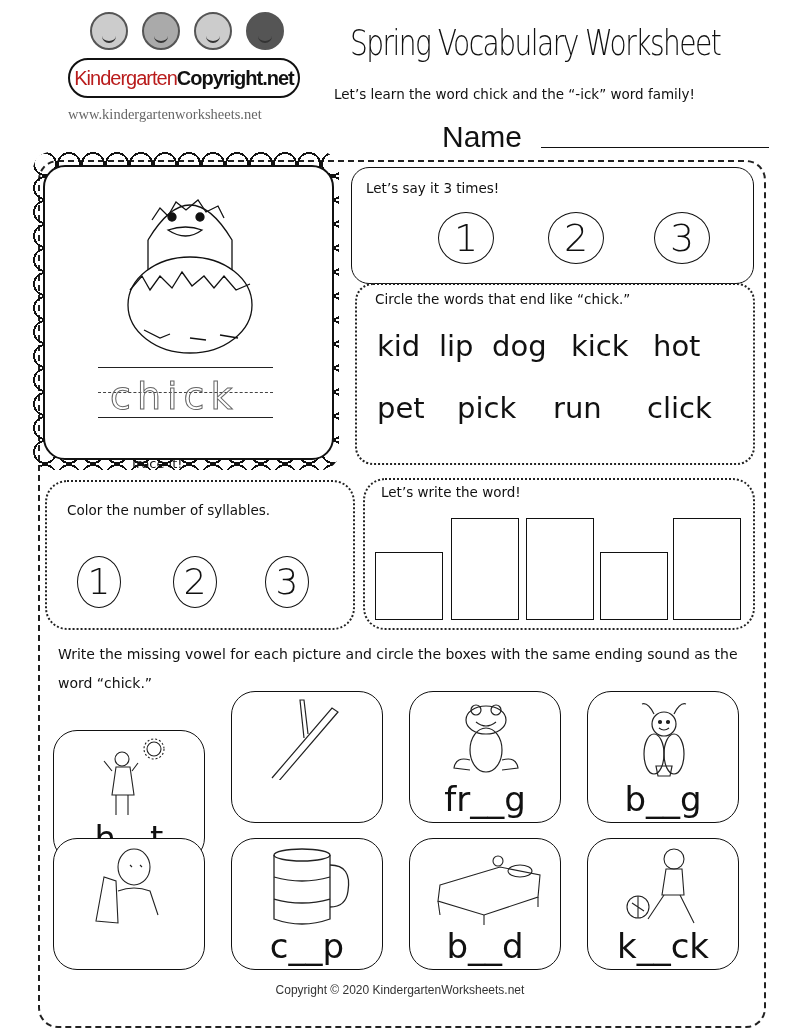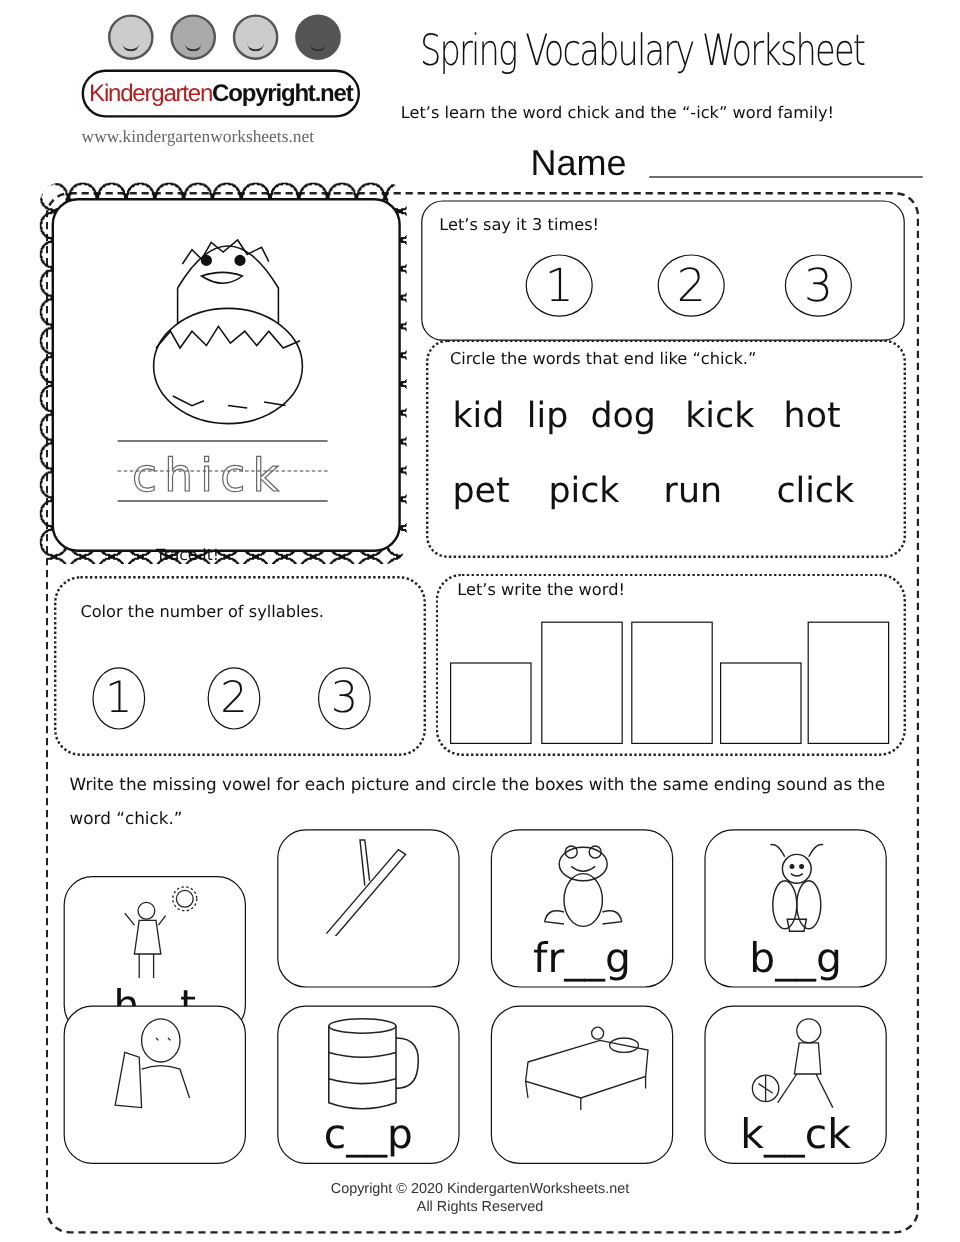--- a/index.html
+++ b/index.html
@@ -224,30 +224,30 @@
 </div>
 <div class="card" style="left:409px;top:838px">
   <svg class="pic" viewBox="0 0 152 82">
     <g fill="none" stroke="#222" stroke-width="1.1">
       <path d="M30 40 L90 22 L130 30 L128 52 L74 70 L28 56 Z"></path>
       <path d="M28 56 L30 70 M74 70 L74 80 M128 52 L128 62"></path>
       <ellipse cx="110" cy="26" rx="12" ry="6"></ellipse>
       <circle cx="88" cy="16" r="5"></circle>
     </g>
   </svg>
+  <div class="cvc">b__d</div>
 </div>
 <div class="card" style="left:587px;top:838px">
   <svg class="pic" viewBox="0 0 152 82">
     <g fill="none" stroke="#222" stroke-width="1.1">
       <circle cx="86" cy="14" r="10"></circle>
       <path d="M78 24 L74 50 L96 50 L94 24 Z"></path>
       <path d="M76 50 L60 74 M92 50 L106 78"></path>
       <circle cx="50" cy="62" r="11"></circle>
       <path d="M44 58 L56 66 M50 51 L50 73"></path>
     </g>
   </svg>
   <div class="cvc">k__ck</div>
 </div>
 
 <div class="abs copyright">
   <div>Copyright © 2020 KindergartenWorksheets.net</div>
-  <div>All Rights Reserved</div>
 </div>
 
 </body></html>

